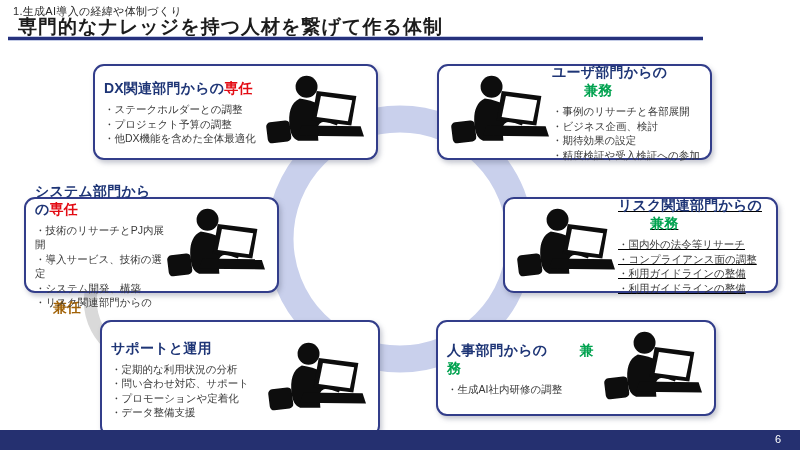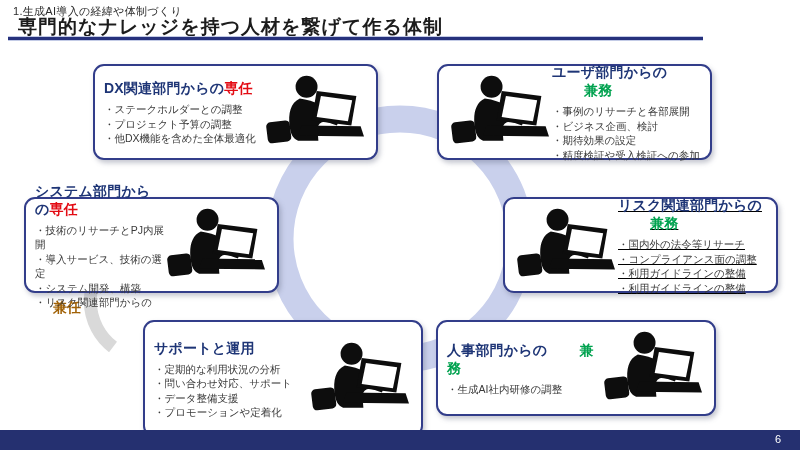--- a/index.html
+++ b/index.html
@@ -27,21 +27,21 @@
   .bullets{list-style:none;margin:0;padding:0;font-size:10.5px;line-height:14.5px;color:#3a3a3a;}
   .icon{flex:0 0 auto;display:flex;align-items:center;justify-content:center;}
   .icon svg{width:104px;height:76px;}
   .icon-left{flex-direction:row-reverse;}
   .icon-left .card-title{text-align:left;}
 
   .pos-1{left:93px; top:64px; width:285px;height:96px;}
   .pos-2{left:437px;top:64px; width:275px;height:96px;}
   .pos-3{left:24px; top:197px;width:255px;height:96px;}
   .pos-4{left:503px;top:197px;width:275px;height:96px;text-decoration:underline;}
-  .pos-5{left:100px;top:320px;width:280px;height:117px;margin-left:43px;}
+  .pos-5{left:100px;top:320px;width:280px;height:117px;}
   .pos-6{left:436px;top:320px;width:280px;height:96px;}
 
   
   .kennin{position:absolute;left:53px;top:299px;z-index:2;font-size:14px;font-weight:bold;color:#a16207;}
 
   
   .footer-bar{position:absolute;left:0;bottom:0;width:800px;height:20px;background:#253070;z-index:3;}
   .page-num{position:absolute;right:19px;top:3px;color:#ffffff;font-size:11px;}
 </style>
 </head>
@@ -139,22 +139,22 @@
         </svg>
       </div>
   </section>
 
   <section class="card pos-5">
     <div class="txt">
       <h2 class="card-title"><span class="t-main">サポートと運用</span><span class="t-accent" data-accent="none"></span></h2>
       <ul class="bullets">
         <li>・定期的な利用状況の分析</li>
         <li>・問い合わせ対応、サポート</li>
+        <li>・プロモーションや定着化</li>
         <li>・データ整備支援</li>
-        <li>・プロモーションや定着化</li>
       </ul>
     </div>
     <div class="icon">
         <svg viewBox="0 0 120 90">
           <use href="#person-laptop"></use>
         </svg>
       </div>
   </section>
 
   <section class="card pos-6">

